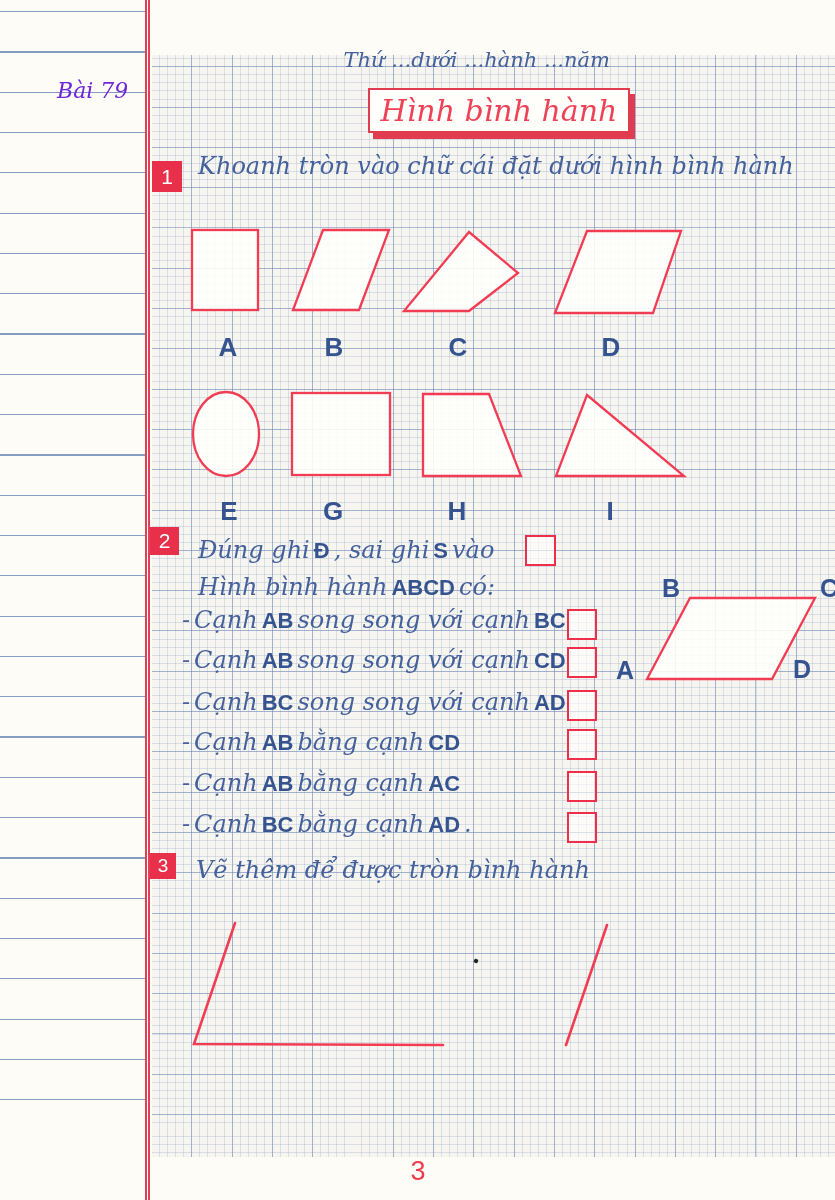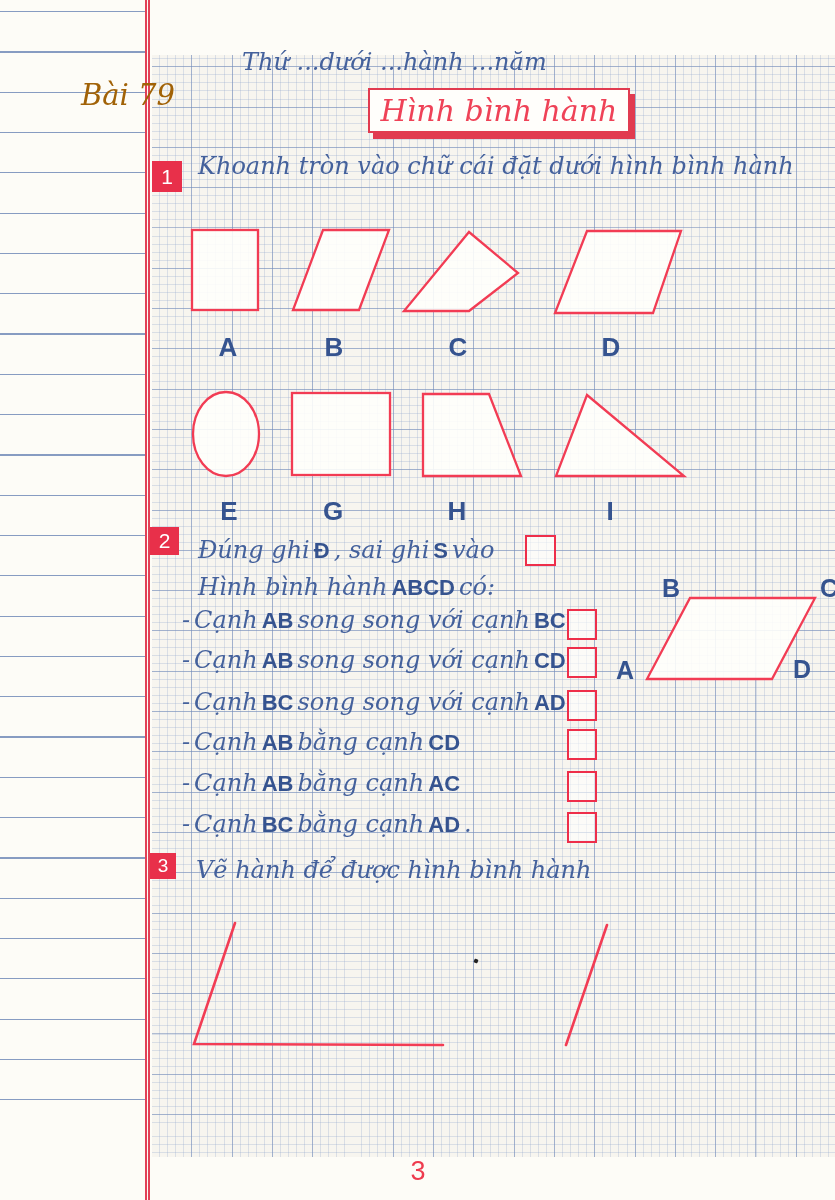--- a/index.html
+++ b/index.html
@@ -28,22 +28,22 @@
       repeating-linear-gradient(to right,transparent 0 7.06px,rgba(148,168,205,.30) 7.06px 8.06px),
       repeating-linear-gradient(to bottom,transparent 0 7.06px,rgba(148,168,205,.30) 7.06px 8.06px);
     background-position:0 0,0 -28px,0 0,0 -28px;
   }
   
   .cur{font-family:"DejaVu Serif",serif;font-style:italic;color:#44619c;}
   .prt{font-family:"Liberation Sans",sans-serif;font-weight:bold;color:#35538f;font-style:normal;}
   .red-cur{font-family:"DejaVu Serif",serif;font-style:italic;color:#ef4257;}
   .abs{position:absolute;white-space:nowrap;}
   
-  .top-header{left:198px;top:48px;width:412px;display:flex;justify-content:flex-start;font-size:24px;margin-left:44px;}
-  .lesson{left:57px;top:78px;font-size:29px;color:#a16207;margin-left:24px;}
+  .top-header{left:198px;top:48px;width:412px;display:flex;justify-content:flex-end;font-size:21px;}
+  .lesson{left:57px;top:78px;font-size:22px;color:#6d28d9;}
   .title-box{
     left:368px;top:88px;width:262px;height:45px;
     background:#fffefb;border:2px solid #e13b50;box-sizing:border-box;
     box-shadow:5px 6px 0 #e13b50;
     display:flex;align-items:center;justify-content:center;font-size:30px;
   }
   .badge{
     background:#e8304a;color:#fff;display:flex;align-items:center;justify-content:center;
     font-family:"Liberation Sans",sans-serif;font-size:21px;font-weight:400;
   }
@@ -180,17 +180,17 @@
   <span class="cur">-</span>
   <span class="cur">Cạnh</span>
   <span class="prt">BC</span>
   <span class="cur">bằng cạnh</span>
   <span class="prt">AD</span>
   <span class="cur">.</span>
 </div>
 <div class="chk" style="left:567px;top:812px;"></div>
 
 <div class="abs badge" style="left:150px;top:853px;width:26px;height:26px;font-size:19px;">3</div>
-<div class="abs cur prompt" style="left:196px;top:856px;">Vẽ hành để được hình bình hành</div>
+<div class="abs cur prompt" style="left:196px;top:856px;">Vẽ thêm để được tròn bình hành</div>
 
 <div class="speck"></div>
 
 <div class="abs page-num">3</div>
 
 </body></html>

